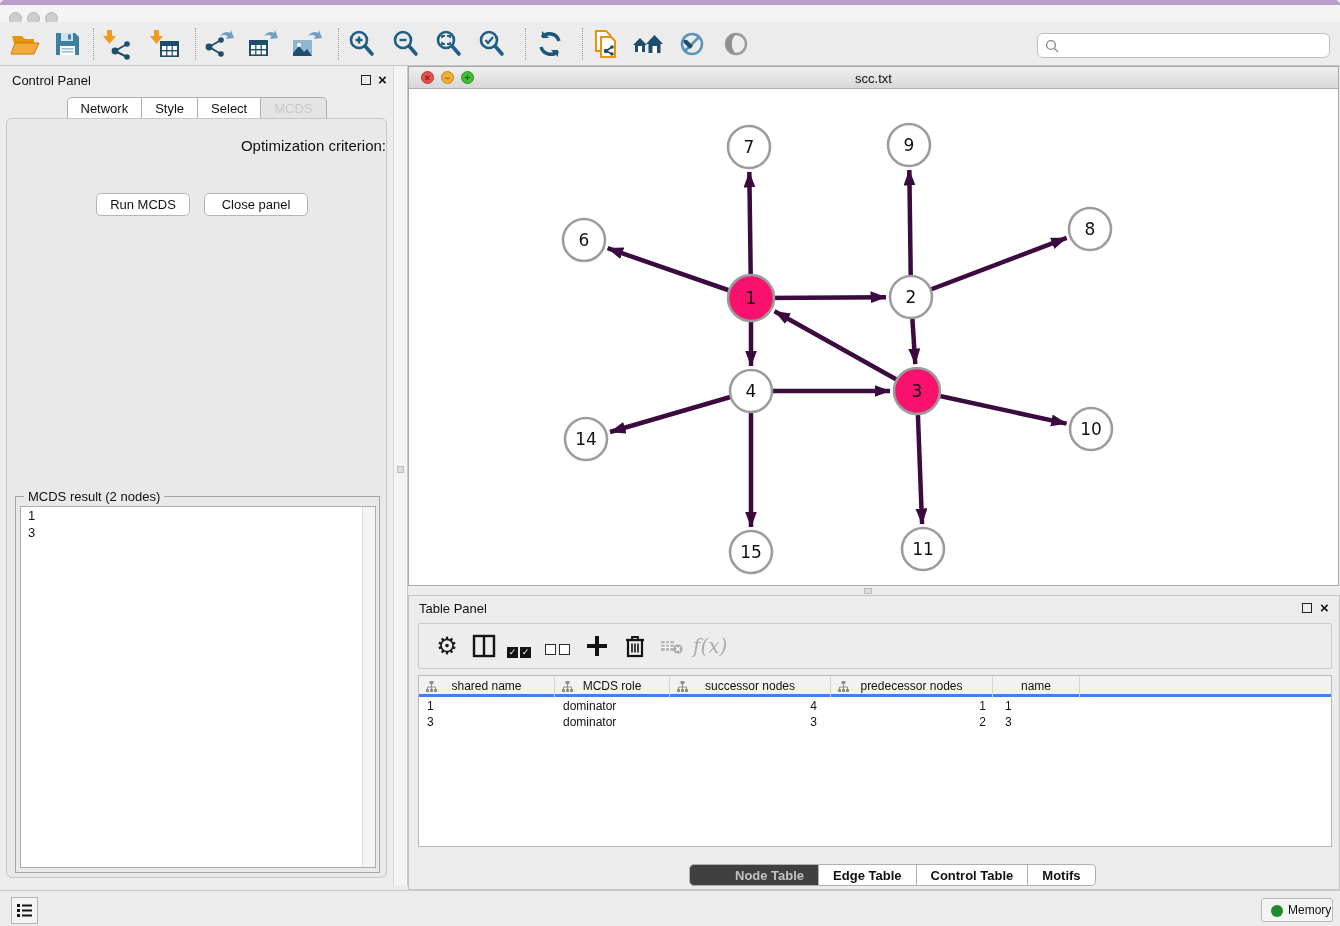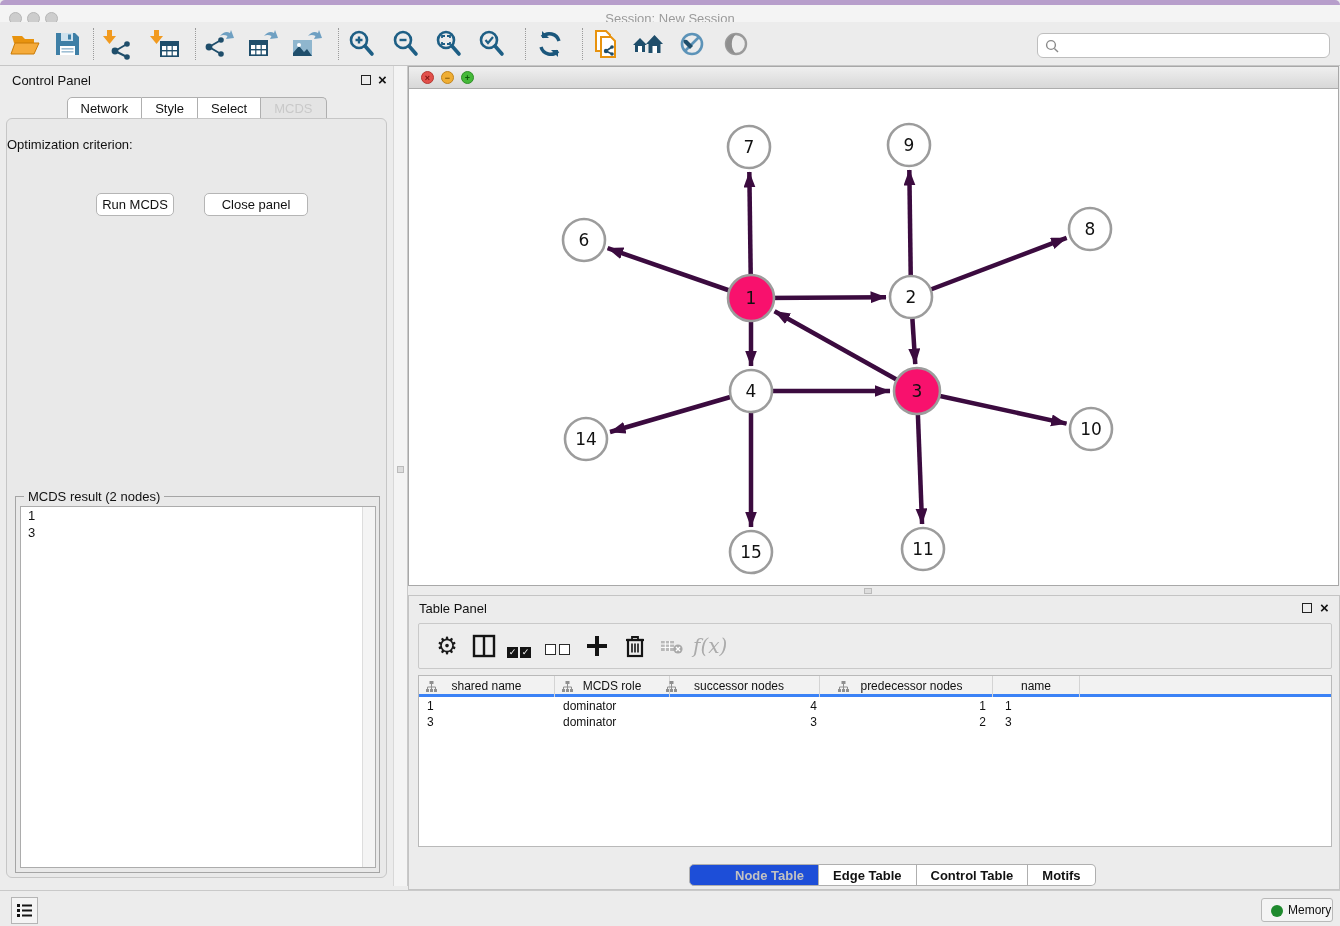--- a/index.html
+++ b/index.html
@@ -23,21 +23,21 @@
   
   .control-panel { left:0; top:66px; width:393px; height:818px; background:#ECECEC; }
   .panel-header-title { font-size:13px; color:#111; }
   .panel-float { width:10px; height:10px; border:1.5px solid #222; background:transparent; }
   .panel-close { font-size:15px; font-weight:bold; color:#111; line-height:12px; }
   .cp-tabs { top:31px; left:50%; transform:translateX(-50%); display:flex; height:34px; }
   .cp-tab { background:#fff; border:1px solid #AFAFAF; border-left:none; color:#111; font-size:13px; padding:3px 13px; line-height:15px; cursor:pointer; white-space:nowrap; }
   .cp-tab:first-child { border-left:1px solid #AFAFAF; border-radius:5px 0 0 5px; }
   .cp-tab.disabled-active { background:#E4E4E4; color:#C9C9C9; border-radius:0 5px 5px 0; }
   .cp-body { left:6px; top:52px; width:381px; height:760px; background:#E9E9E9; border:1px solid #C6C6C6; border-radius:6px; }
-  .opt-label { top:18px; width:100%; text-align:left; font-size:13px; color:#111; }
+  .opt-label { top:18px; width:100%; text-align:right; font-size:15px; color:#111; }
   .criterion-select { left:39px; top:41px; width:307px; height:23px; background:#fff; border:1px solid #B5B5B5; border-radius:5px; font-size:13px; color:#111; line-height:21px; padding-left:12px; cursor:pointer; }
   .spinner { right:8px; top:4px; width:10px; height:14px; }
   .spinner div { width:0; height:0; border-left:4px solid transparent; border-right:4px solid transparent; }
   .spin-up { border-bottom:5px solid #555; margin-bottom:3px; }
   .spin-down { border-top:5px solid #555; }
   .cp-btn { top:74px; height:23px; background:#fff; border:1px solid #B5B5B5; border-radius:5px; font-size:13px; color:#111; text-align:center; line-height:21px; cursor:pointer; }
   .result-box { left:8px; top:377px; width:365px; height:377px; border:1px solid #A5A5A5; }
   .result-legend { top:-8px; left:8px; background:#E9E9E9; padding:0 4px; font-size:13px; color:#111; }
   .result-area { left:4px; top:9px; width:356px; height:362px; background:#fff; border:1px solid #ACACAC; }
   .result-scroll { right:0; top:0; width:13px; height:100%; background:#F4F4F4; border-left:1px solid #DDD; }
@@ -72,39 +72,38 @@
   .tp-table { left:9px; top:79px; width:914px; height:172px; background:#fff; border:1px solid #B9B9B9; }
   .tp-thead { left:0; top:0; width:100%; height:21px; background:#F2F2F2; border-bottom:3px solid #3b82f6; }
   .th-cell { top:0; height:21px; border-right:1px solid #D4D4D4; font-size:12px; color:#111; text-align:center; line-height:21px; }
   .th-tree { position:absolute; left:7px; top:5px; }
   .tp-rows { left:0; top:22px; width:100%; }
   .tp-row { position:relative; height:16px; cursor:default; }
   .td { position:absolute; top:0; height:16px; font-size:12px; color:#111; line-height:16px; }
 
   .tp-tabs { left:280px; top:268px; display:flex; height:22px; }
   .tp-tab { background:#fff; border:1px solid #AFAFAF; border-left:none; color:#111; font-size:13px; font-weight:bold; padding:3px 14px; line-height:15px; cursor:pointer; white-space:nowrap; }
-  .tp-tab.disabled-active { background:#1d4ed8; color:#C2C2C2; border-left:1px solid #AFAFAF; border-radius:5px 0 0 5px; font-weight:bold;padding-left:45px; }
+  .tp-tab.disabled-active { background:#404040; color:#C2C2C2; border-left:1px solid #AFAFAF; border-radius:5px 0 0 5px; font-weight:bold;padding-left:45px; }
   .tp-tab:last-child { border-radius:0 5px 5px 0; }
 
   
   .statusbar { left:0; top:890px; width:1340px; height:36px; background:#ECECEC; border-top:1px solid #C9C9C9; }
   .list-btn { left:11px; top:6px; width:27px; height:27px; background:#F4F4F4; border:1px solid #B5B5B5; cursor:pointer; }
   .memory-btn { left:1261px; top:7px; width:72px; height:24px; background:#F4F4F4; border:1px solid #B9B9B9; border-radius:3px; cursor:pointer; }
   .memory-dot { left:9px; top:6px; width:12px; height:12px; border-radius:50%; background:#1F8A2E; }
   .memory-label { left:26px; top:4px; font-size:12px; color:#111; }
 </style>
 </head>
 <body>
 
 <div class="abs top-accent"></div>
 <div class="abs titlebar">
   <div class="abs traffic-dot" style="left:9px"></div>
   <div class="abs traffic-dot" style="left:27px"></div>
   <div class="abs traffic-dot" style="left:45px"></div>
-  <div class="abs app-title">Session: New Session</div>
 </div>
 
 <div class="abs toolbar">
   <span class="abs tb-icon" style="left:8px">
     <svg width="34" height="34" viewBox="0 0 34 34">
         <path d="M4 9 h10 l3 3 h9 v4 H6 z" fill="#E8930E"></path>
         <path d="M7 16 h24 l-5 11 H3 z" fill="#F5AB3B" stroke="#C97B06" stroke-width="1"></path>
       </svg>
   </span>
   <span class="abs tb-icon" style="left:50px">
@@ -254,21 +253,21 @@
 
   <div class="abs cp-tabs">
     <div class="cp-tab">Network</div>
     <div class="cp-tab">Style</div>
     <div class="cp-tab">Select</div>
     <div class="cp-tab disabled-active">MCDS</div>
   </div>
 
   <div class="abs cp-body">
     <div class="abs opt-label">Optimization criterion:</div>
-    <div class="abs cp-btn" style="left:89px; width:78px">Run MCDS</div>
+    <div class="abs cp-btn" style="left:89px; width:94px">Run MCDS</div>
     <div class="abs cp-btn" style="left:197px; width:104px">Close panel</div>
 
     <div class="abs result-box">
       <div class="abs result-legend">MCDS result (2 nodes)</div>
       <div class="abs result-area">
         <div id="result-lines">
             <div class="result-line">1</div>
             <div class="result-line">3</div>
           </div>
         <div class="abs result-scroll"></div>
@@ -280,20 +279,21 @@
 <div class="abs v-splitter">
   <div class="abs v-knob"></div>
 </div>
 <div class="abs h-splitter-knob"></div>
 
 <div class="abs network-window">
   <div class="abs nw-titlebar">
     <div class="abs tl tl-red">×</div>
     <div class="abs tl tl-yellow">−</div>
     <div class="abs tl tl-green">+</div>
+    <div class="abs nw-title">scc.txt</div>
   </div>
   <div class="abs nw-canvas">
     <svg id="graph-svg" width="929" height="496" viewBox="0 0 929 496">
         <defs>
           <marker id="arrow" markerUnits="userSpaceOnUse" markerWidth="17" markerHeight="13" refX="15.5" refY="6" orient="auto">
             <path d="M0,0 L16,6 L0,12 Z" fill="#3B0B3F"></path>
           </marker>
         </defs>
         <line x1="342" y1="209" x2="340.3310967867842" y2="82.99780740220594" stroke="#3B0B3F" stroke-width="4.5" marker-end="url(#arrow)"></line>
         <line x1="342" y1="209" x2="198.61623293965417" y2="159.20204497305355" stroke="#3B0B3F" stroke-width="4.5" marker-end="url(#arrow)"></line>
@@ -418,21 +418,21 @@
       <div class="abs th-cell" style="left:136px; width:115px">
         <svg class="th-tree" width="11" height="11" viewBox="0 0 11 11">
             <rect x="3.5" y="0" width="4" height="3" fill="#8F8F8F"></rect>
             <path d="M5.5 3 v3 M1.5 6 h8 M1.5 6 v2 M9.5 6 v2 M5.5 6 v2" stroke="#8F8F8F" stroke-width="1"></path>
             <rect x="0" y="8" width="3" height="3" fill="#8F8F8F"></rect>
             <rect x="4" y="8" width="3" height="3" fill="#8F8F8F"></rect>
             <rect x="8" y="8" width="3" height="3" fill="#8F8F8F"></rect>
           </svg>
         <span>MCDS role</span>
       </div>
-      <div class="abs th-cell" style="left:240px; width:161px">
+      <div class="abs th-cell" style="left:251px; width:161px">
         <svg class="th-tree" width="11" height="11" viewBox="0 0 11 11">
             <rect x="3.5" y="0" width="4" height="3" fill="#8F8F8F"></rect>
             <path d="M5.5 3 v3 M1.5 6 h8 M1.5 6 v2 M9.5 6 v2 M5.5 6 v2" stroke="#8F8F8F" stroke-width="1"></path>
             <rect x="0" y="8" width="3" height="3" fill="#8F8F8F"></rect>
             <rect x="4" y="8" width="3" height="3" fill="#8F8F8F"></rect>
             <rect x="8" y="8" width="3" height="3" fill="#8F8F8F"></rect>
           </svg>
         <span>successor nodes</span>
       </div>
       <div class="abs th-cell" style="left:412px; width:162px">

